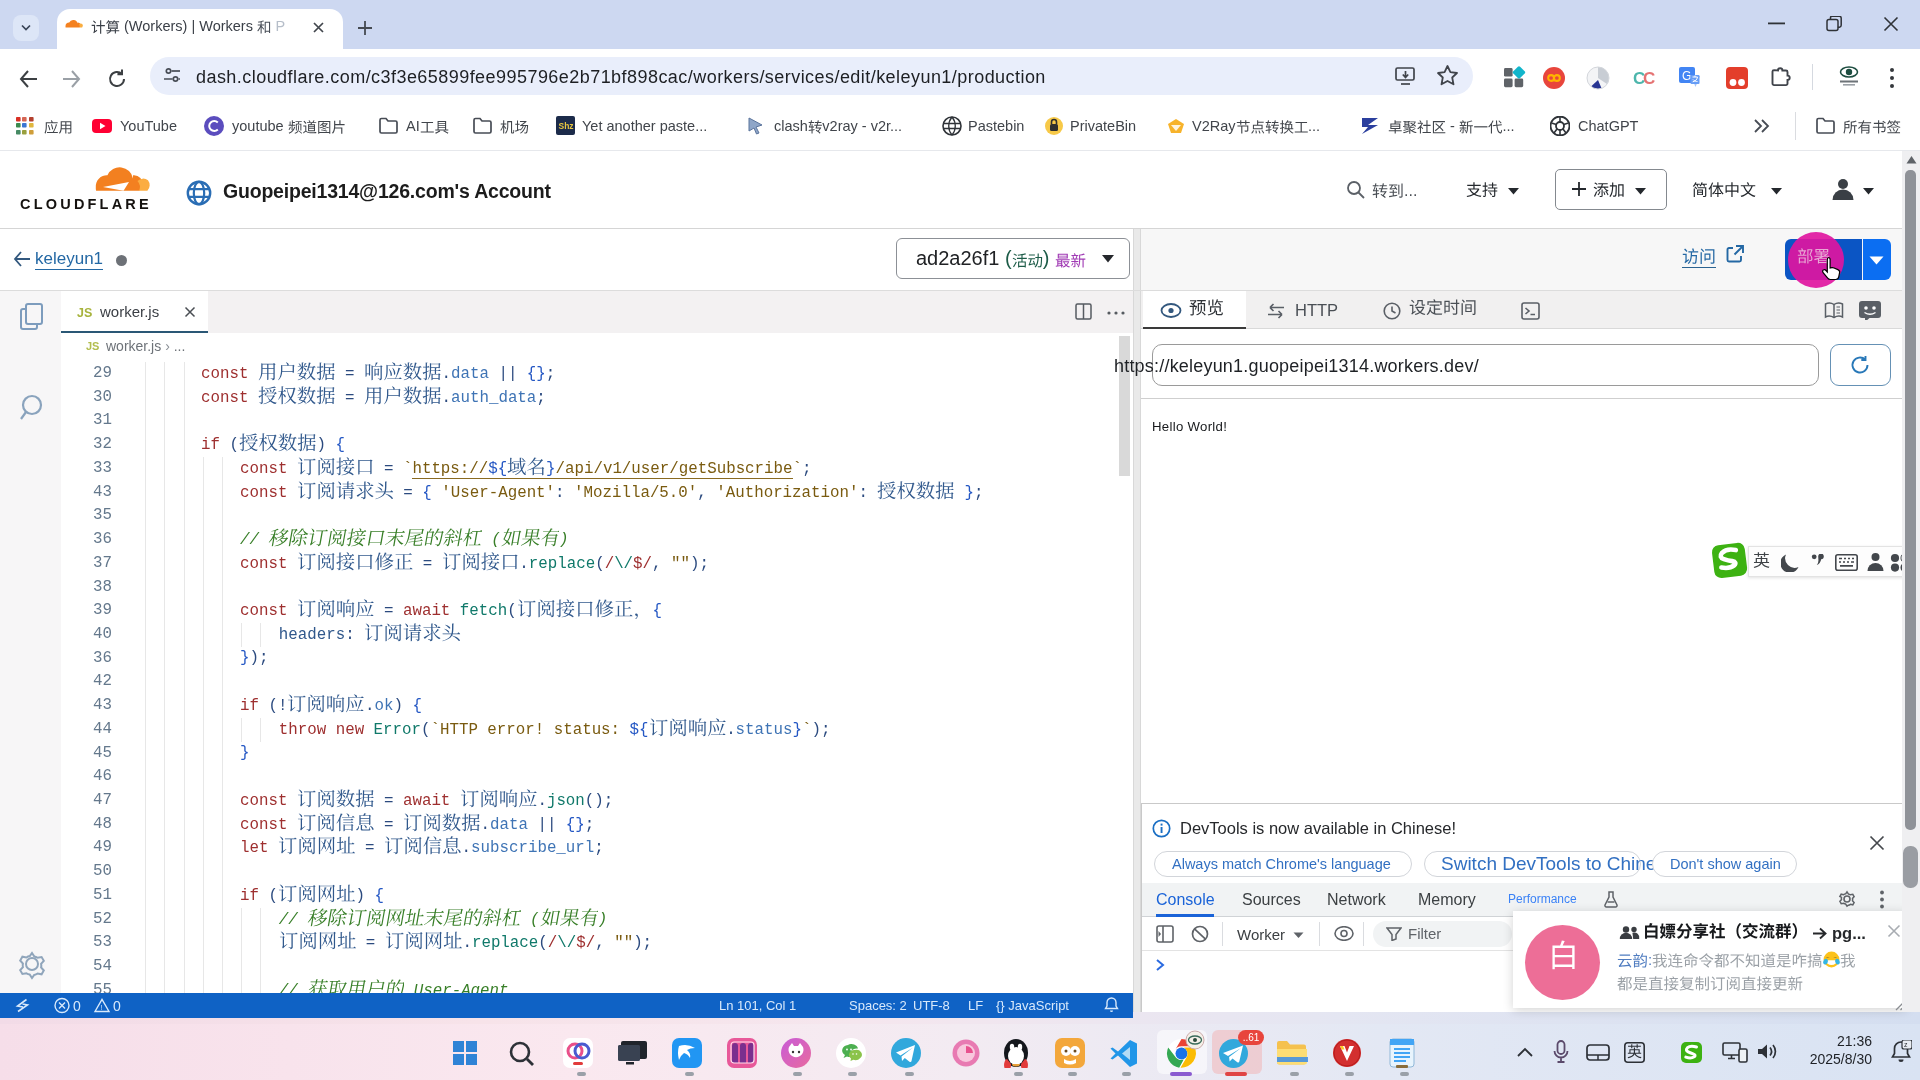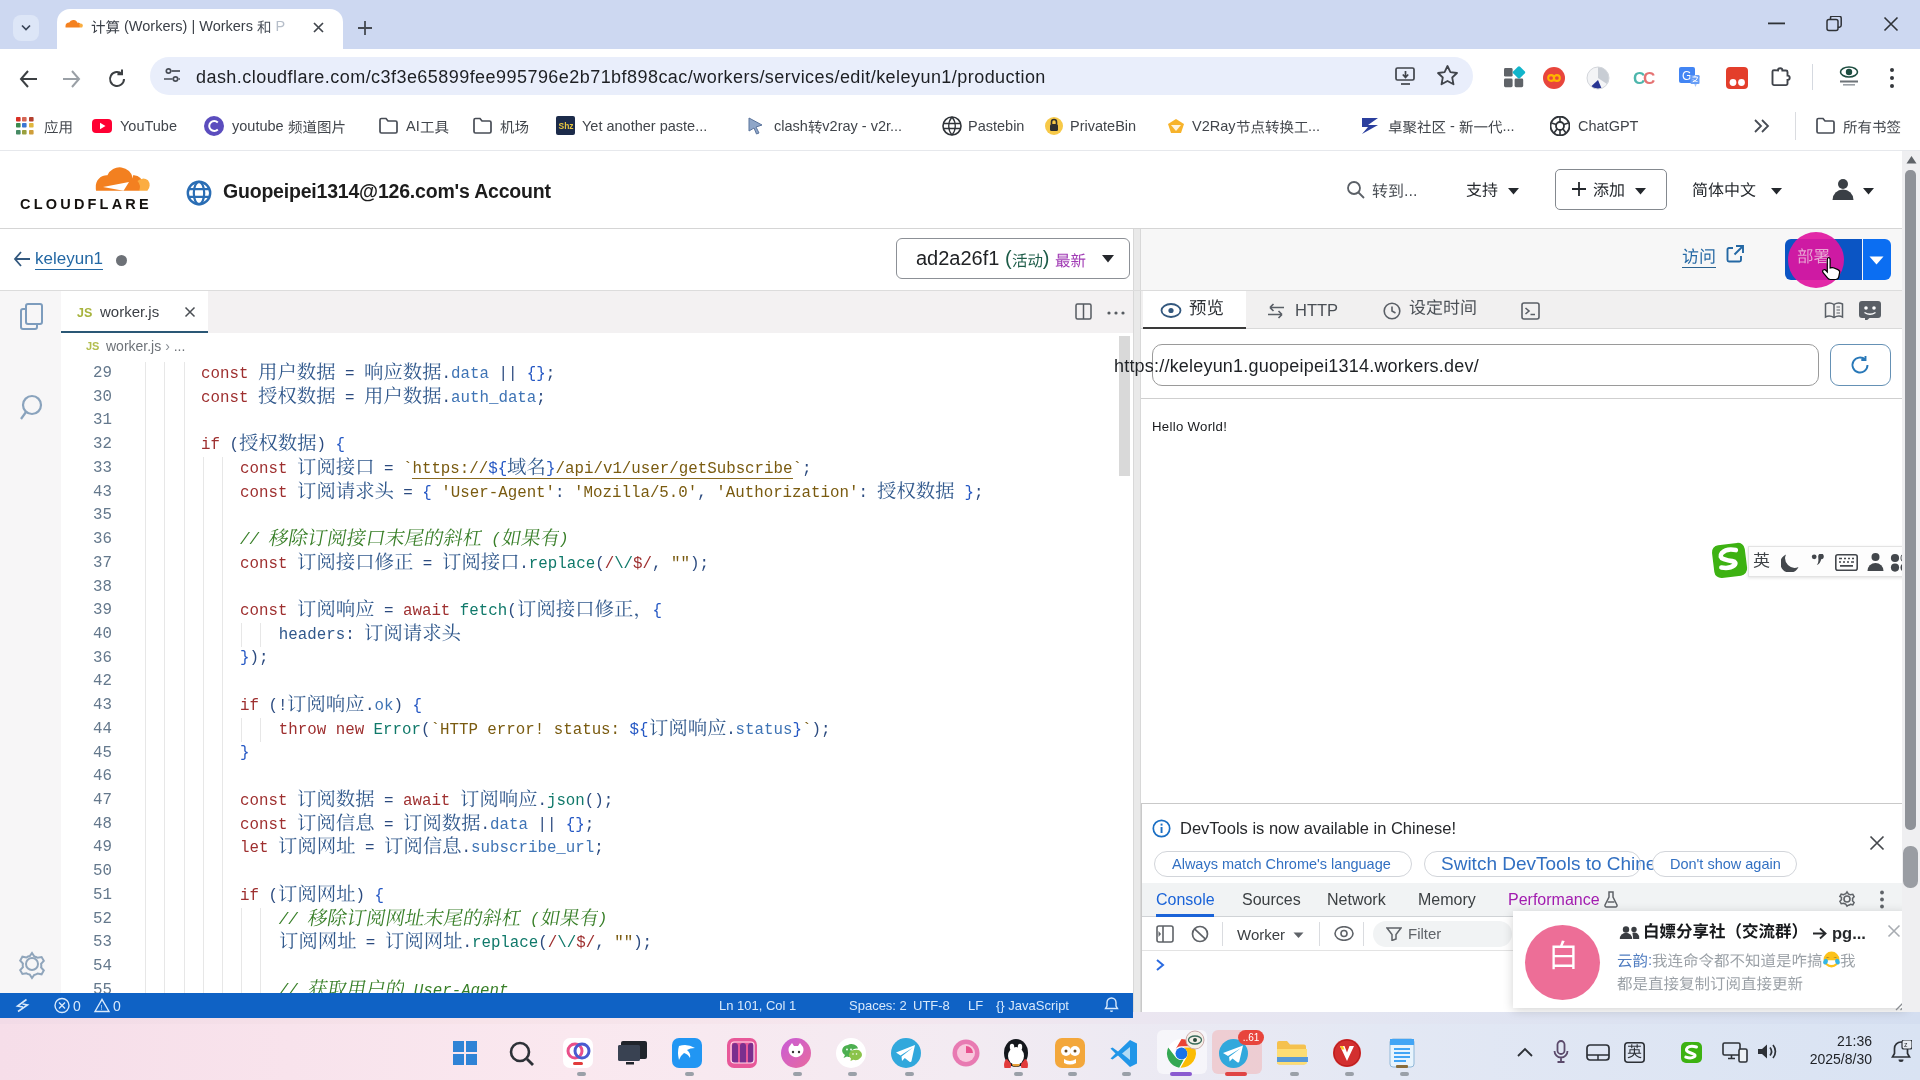--- a/index.html
+++ b/index.html
@@ -806,21 +806,21 @@
 <div class="a" style="left:1424px;top:851px;width:217px;height:26px;border:1px solid #d2d5da;border-radius:13px;background:#fff"></div>
 <div class="a" style="left:1441px;top:855px;height:18px;font-size:19px;line-height:18px;color:#3270c2;white-space:nowrap">Switch DevTools to Chinese</div>
 <div class="a" style="left:1652px;top:851px;width:145px;height:26px;border:1px solid #d2d5da;border-radius:13px;background:#fff"></div>
 <div class="a" style="left:1670px;top:855px;height:18px;font-size:14.5px;line-height:18px;color:#3270c2;white-space:nowrap">Don't show again</div>
 <div class="a" style="left:1142px;top:883px;width:760px;height:34px;background:#f1f3f4;border-bottom:1px solid #d0d3d6"></div>
 <div class="a" style="left:1156px;top:889px;height:21px;font-size:16px;line-height:21px;color:#1a63d8">Console</div>
 <div class="a" style="left:1156px;top:914px;width:58px;height:3px;background:#1a63d8"></div>
 <div class="a" style="left:1242px;top:889px;height:21px;font-size:16px;line-height:21px;color:#3c4043">Sources</div>
 <div class="a" style="left:1327px;top:889px;height:21px;font-size:16px;line-height:21px;color:#3c4043">Network</div>
 <div class="a" style="left:1418px;top:889px;height:21px;font-size:16px;line-height:21px;color:#3c4043">Memory</div>
-<div class="a" style="left:1508px;top:889px;height:21px;font-size:16px;line-height:21px;color:#a21caf">Performance</div>
+<div class="a" style="left:1508px;top:889px;height:21px;font-size:12px;line-height:21px;color:#3b82f6">Performance</div>
 <svg class="a" style="left:1603px;top:890px" width="16" height="18">
     <path d="M6 2 h4 v5 l4 8 a1.5 1.5 0 0 1 -1.4 2 H3.4 a1.5 1.5 0 0 1 -1.4 -2 l4 -8z" fill="none" stroke="#5f6368" stroke-width="1.5"></path>
     <path d="M4.5 12 h7" stroke="#5f6368" stroke-width="1.5"></path>
   </svg>
 <svg class="a" style="left:1837px;top:889px" width="20" height="20">
     <circle cx="10" cy="10" r="3" fill="none" stroke="#5f6368" stroke-width="1.6"></circle>
     <path d="M10 2.8 l1.3 2.1 a5.4 5.4 0 0 1 2.1 0.9 l2.4 -0.5 l1.3 2.3 l-1.6 1.8 a5.4 5.4 0 0 1 0 2.3 l1.6 1.8 l-1.3 2.3 l-2.4 -0.5 a5.4 5.4 0 0 1 -2.1 0.9 L10 17.2 l-1.3 -2.1 a5.4 5.4 0 0 1 -2.1 -0.9 l-2.4 0.5 l-1.3 -2.3 l1.6 -1.8 a5.4 5.4 0 0 1 0 -2.3 L2.9 7.5 l1.3 -2.3 l2.4 0.5 a5.4 5.4 0 0 1 2.1 -0.9z" fill="none" stroke="#5f6368" stroke-width="1.5"></path>
   </svg>
 <svg class="a" style="left:1879px;top:890px" width="6" height="19">
     <circle cx="3" cy="2.5" r="1.9" fill="#5f6368"></circle>

